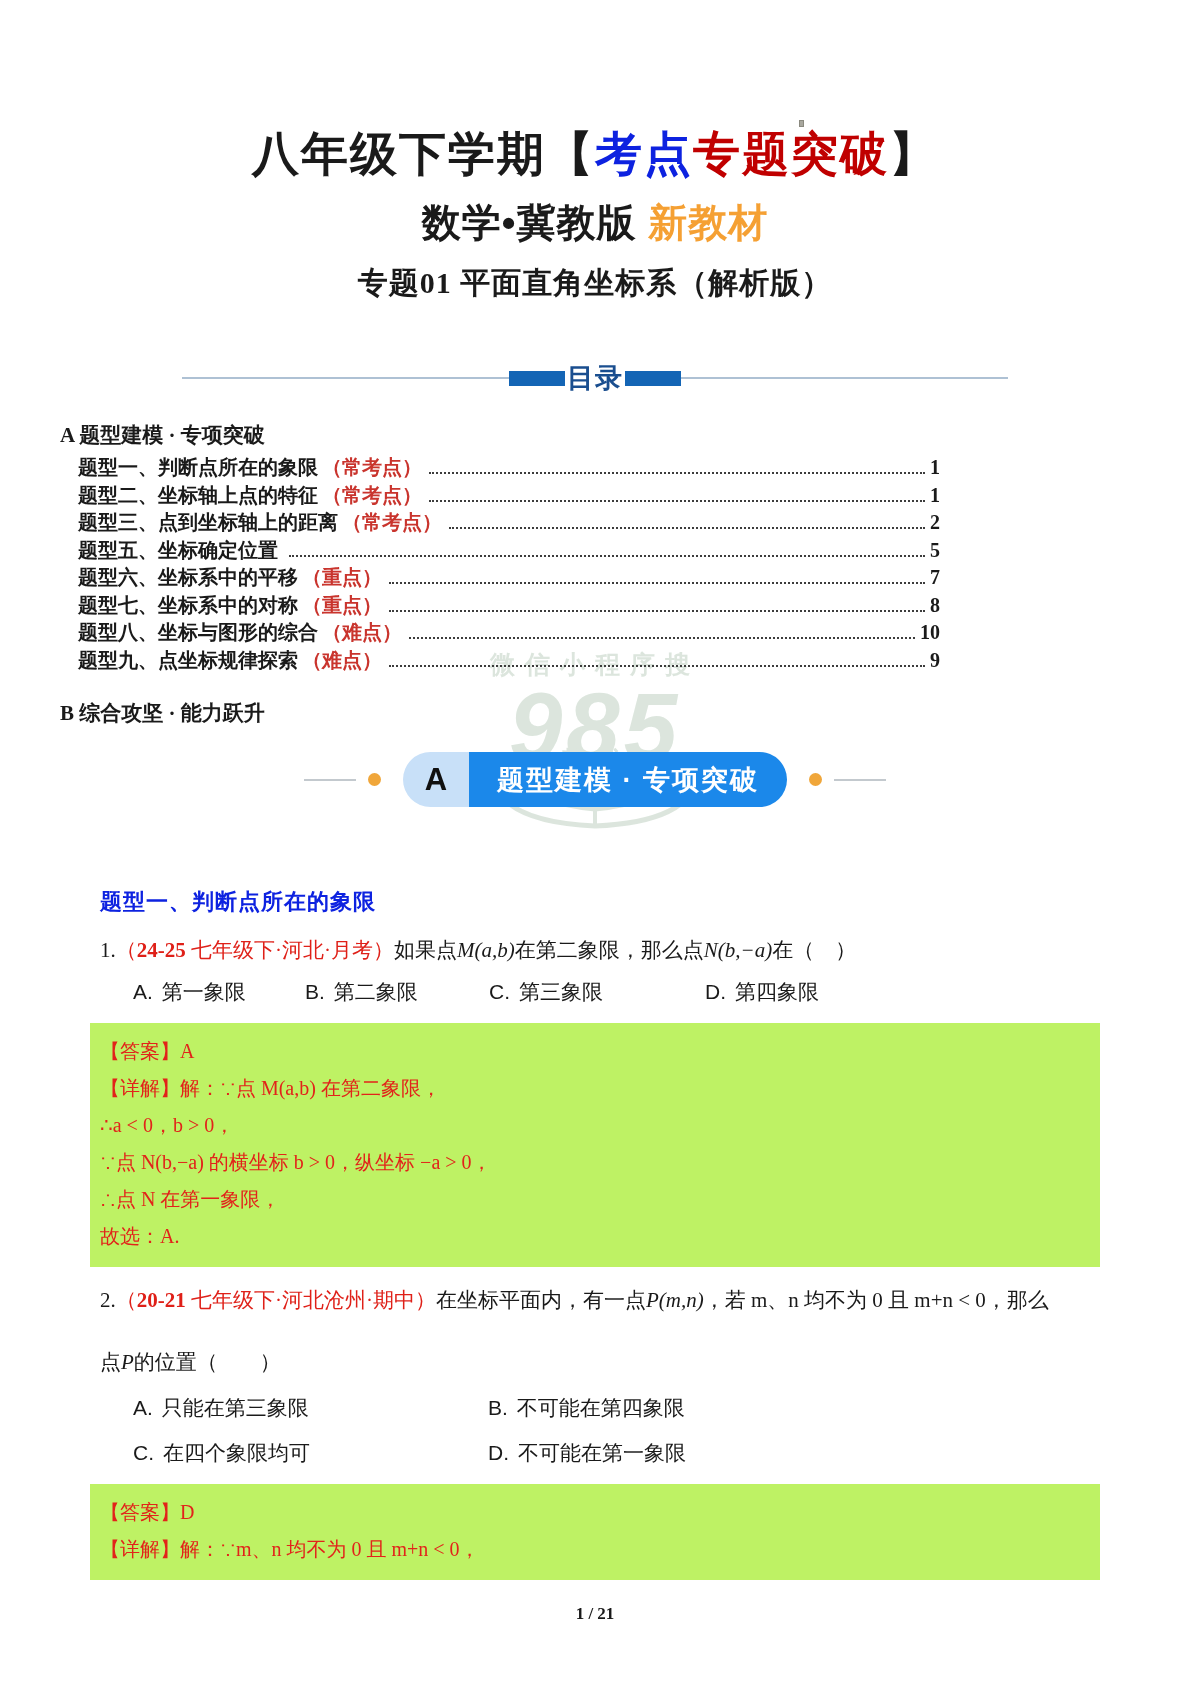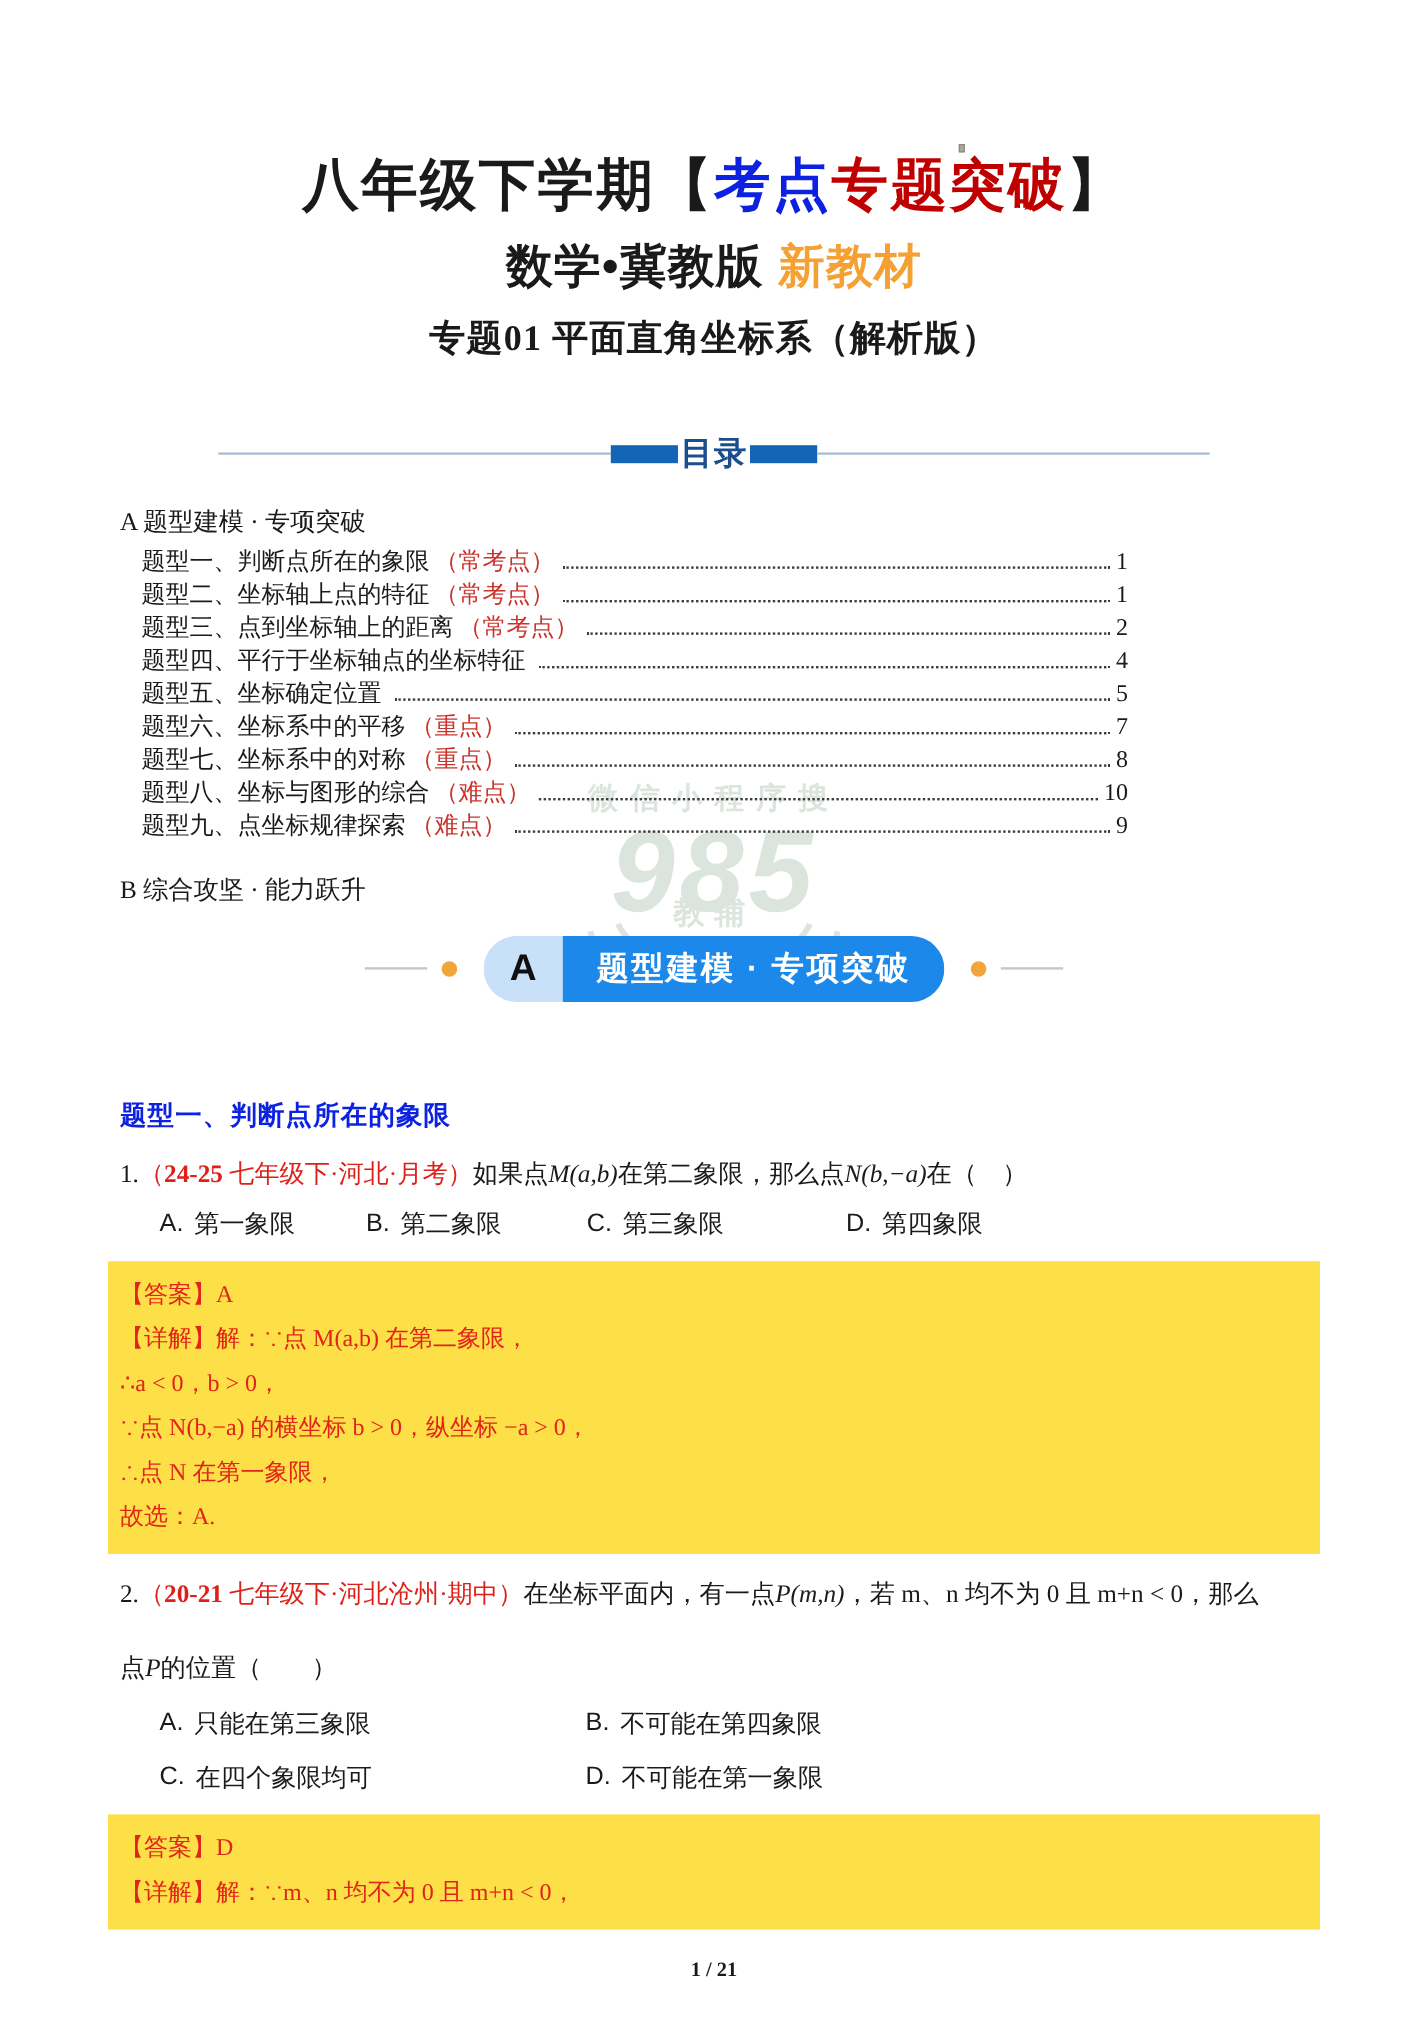--- a/index.html
+++ b/index.html
@@ -22,21 +22,21 @@
   .t3 { margin-top:12px; text-align:center; font-size:30px; line-height:42px; font-weight:bold; letter-spacing:1px; }
   .artifact { position:absolute; left:799px; top:120px; width:5px; height:7px; background:#a8a79e; border:1px solid #8a897f; }
 
   
   .toc-divider { margin-top:58px; padding:0 182px; display:flex; align-items:center; height:32px;justify-content:space-between; }
   .div-line { flex:1; height:2px; background:#aec1d4; }
   .div-bar  { width:56px; height:15px; background:#1465b5; }
   .div-title { color:#1a4e8f; font-weight:bold; font-size:27px; line-height:32px; padding:0 2px; letter-spacing:1px; }
 
   
-  .toc { margin-top:26px; padding-left:100px; width:940px; }
+  .toc { margin-top:26px; padding-left:60px; width:940px;font-weight:bold; }
   .toc-section { font-size:21px; line-height:30px; }
   .toc-section.b { margin-top:24px; }
   .toc-rows { margin-top:4px; }
   .toc-row { display:flex; align-items:baseline; padding-left:18px; height:27.5px; font-size:20px; }
   .toc-label { white-space:nowrap; }
   .toc-tag { color:#c9342d; white-space:nowrap; padding-left:4px; }
   .leader { flex:1; border-bottom:2px dotted #3c3c3c; margin:0 5px 5px 7px; min-width:30px; }
   .toc-page { white-space:nowrap; }
 
   
@@ -71,21 +71,21 @@
   .sec-heading { margin-top:80px; color:#0d22e0; font-size:22px; line-height:30px; letter-spacing:1px; }
   .q-line { margin-top:16px; font-size:21px; line-height:34px; }
   .q-src { color:#df2018; }
   .q-src .yb { font-weight:bold; }
   .mi { font-style:italic; }
   .opt-row { margin-top:10px; padding-left:33px; font-size:21px; line-height:30px; display:flex; }
   .opt { display:inline-flex; }
   .opt .k { font-family:"Liberation Sans","DejaVu Sans",sans-serif; margin-right:9px; }
   .q1opts .opt:nth-child(1){ width:172px; } .q1opts .opt:nth-child(2){ width:184px; } .q1opts .opt:nth-child(3){ width:216px; }
   .q2opts .opt:nth-child(1){ width:355px; }
-  .ans-block { margin:16px -10px 0; background:#fde047; padding:10px 12px 12px 10px; color:#e2231a; }
+  .ans-block { margin:16px -10px 0; background:#bef264; padding:10px 12px 12px 10px; color:#e2231a; }
   .ans-line { font-size:20px; line-height:37px; }
   .footer { margin-top:24px; text-align:center; font-size:17px; font-weight:bold; }
 </style>
 </head>
 <body>
 
 <div class="page">
 
   <div class="artifact"></div>
 
@@ -116,26 +116,20 @@
         <span class="toc-label">题型二、坐标轴上点的特征</span>
           <span class="toc-tag">（常考点）</span>
           <span class="leader"></span>
           <span class="toc-page">1</span>
       </div>
       <div class="toc-row">
         <span class="toc-label">题型三、点到坐标轴上的距离</span>
           <span class="toc-tag">（常考点）</span>
           <span class="leader"></span>
           <span class="toc-page">2</span>
-      </div>
-      <div class="toc-row">
-        <span class="toc-label">题型四、平行于坐标轴点的坐标特征</span>
-          <span class="toc-tag"></span>
-          <span class="leader"></span>
-          <span class="toc-page">4</span>
       </div>
       <div class="toc-row">
         <span class="toc-label">题型五、坐标确定位置</span>
           <span class="toc-tag"></span>
           <span class="leader"></span>
           <span class="toc-page">5</span>
       </div>
       <div class="toc-row">
         <span class="toc-label">题型六、坐标系中的平移</span>
           <span class="toc-tag">（重点）</span>

